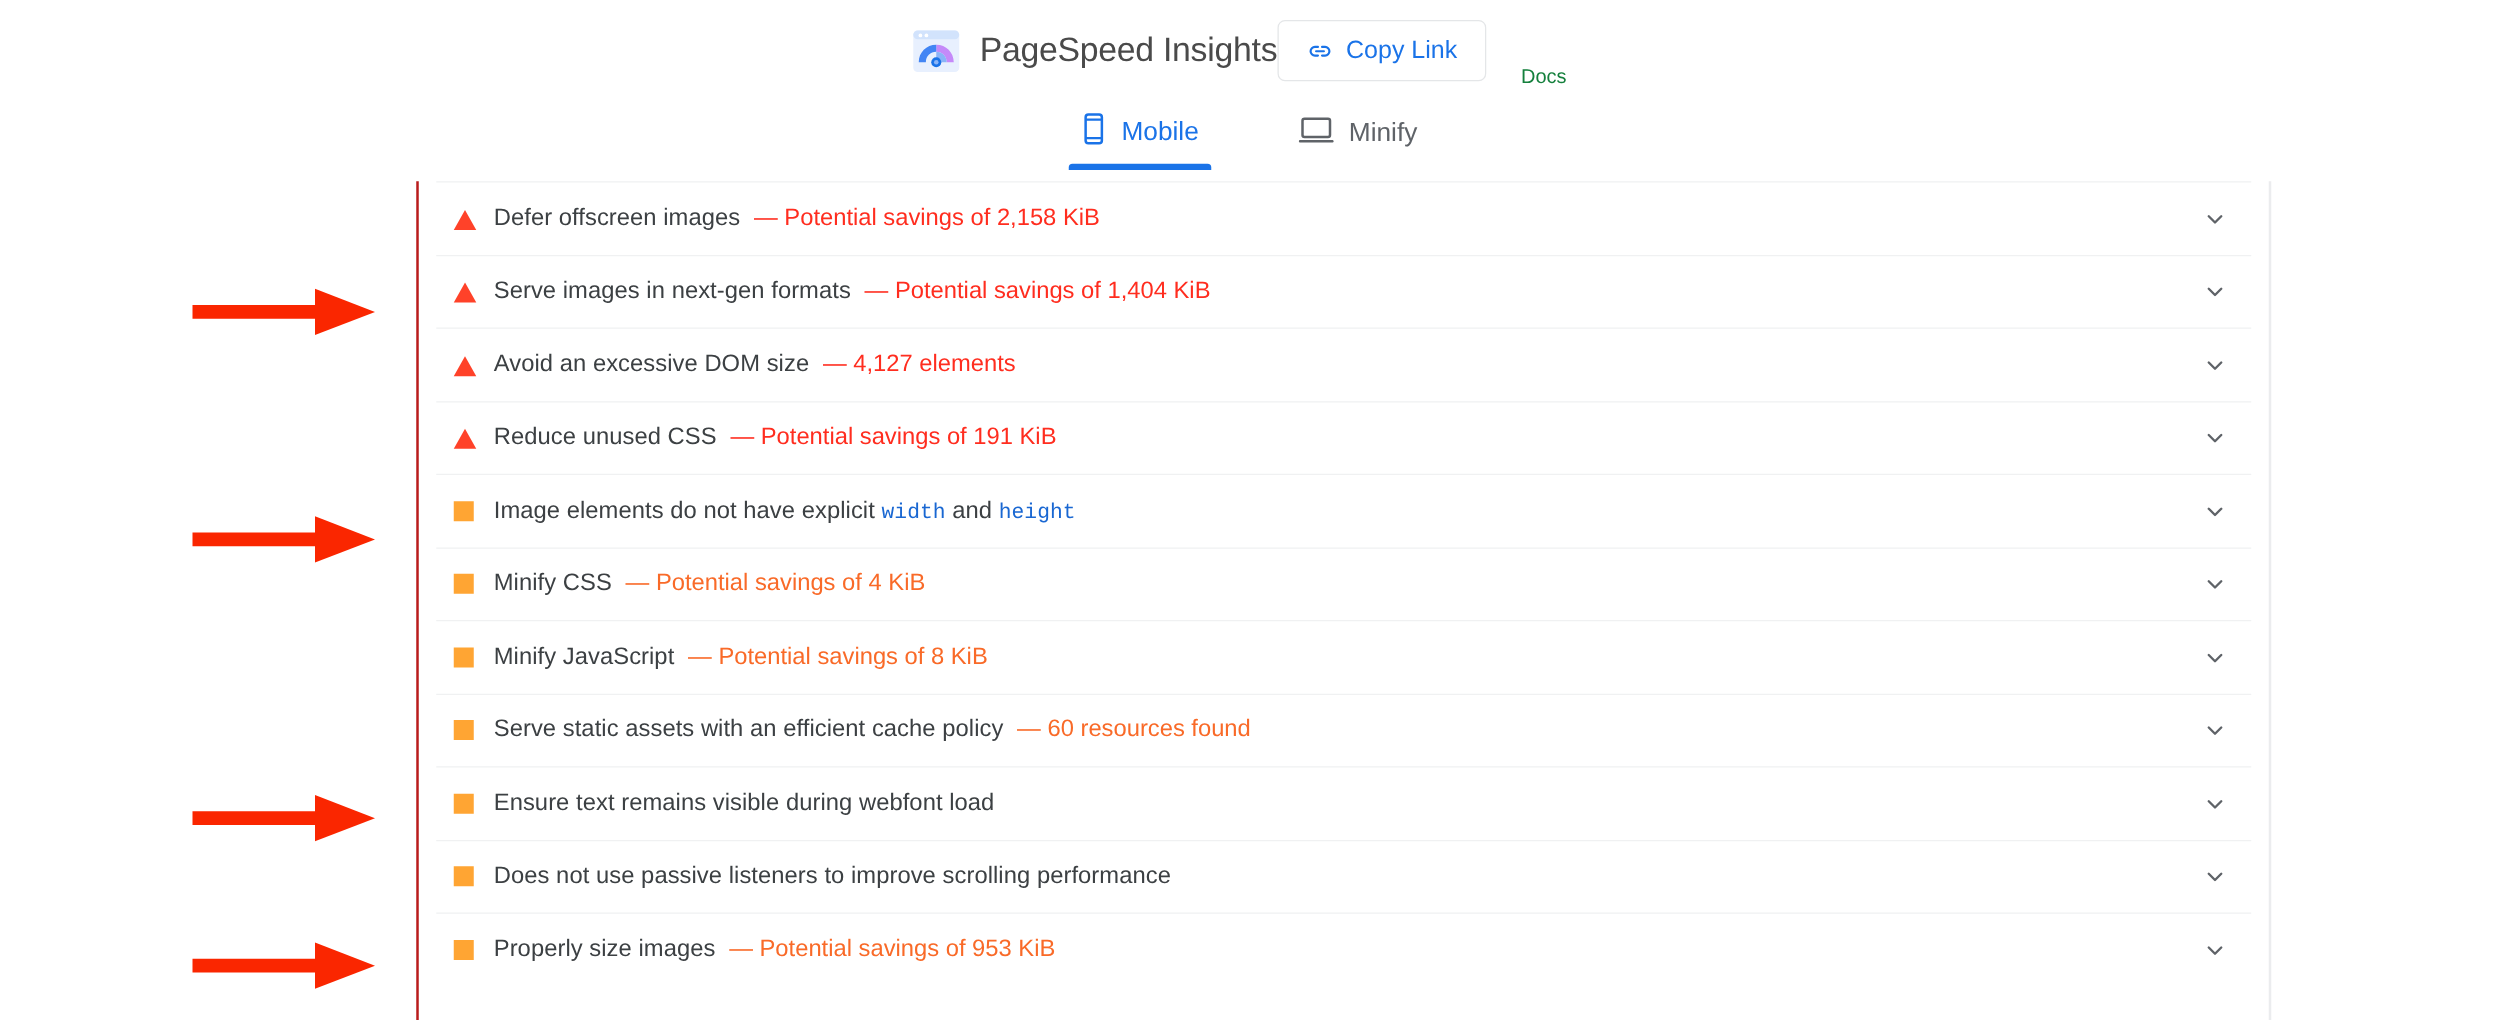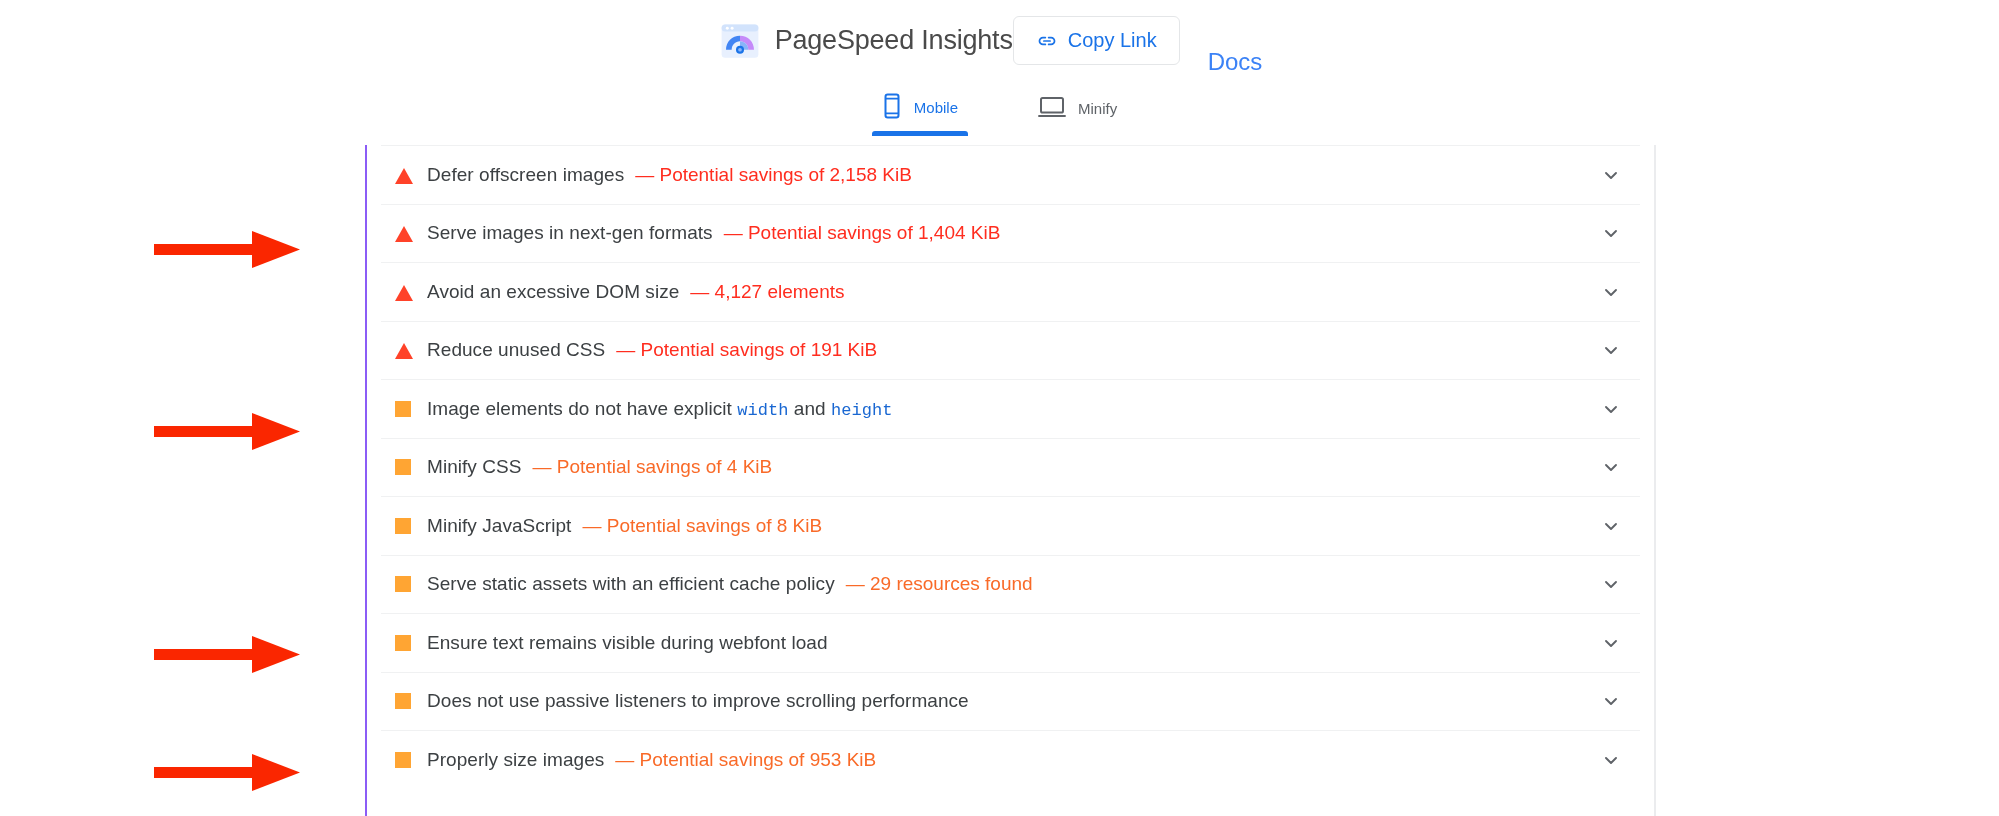--- a/index.html
+++ b/index.html
@@ -57,22 +57,22 @@
     background: #ffffff;
     color: #1a73e8;
     font-size: 20px;
     font-family: "Liberation Sans", sans-serif;
     padding: 12px 22px;
     cursor: pointer;
     white-space: nowrap;
   }
   .copy-link-btn svg { display: block; }
   .docs-link {
-    color: #3b82f6;
-    font-size: 24px;
+    color: #15803d;
+    font-size: 16px;
     text-decoration: none;
     padding: 6px 12px;
     white-space: nowrap;
     cursor: pointer;
     margin-top: 43px;
   }
 
   
   .tabs {
     display: flex;
@@ -81,47 +81,46 @@
     gap: 60px;
     height: 55px;
   }
   .tab {
     display: flex;
     align-items: center;
     gap: 12px;
     padding: 0 10px 14px 10px;
     cursor: pointer;
     position: relative;
-    font-size: 15px;
+    font-size: 21px;
   }
   .tab .tab-label { white-space: nowrap; }
   .tab.active { color: #1a73e8; }
   .tab.active .tab-underline {
     position: absolute;
     left: 0;
     right: 0;
     bottom: 0;
     height: 5px;
     background: #1a73e8;
     border-radius: 3px 3px 0 0;
   }
   .tab.inactive { color: #5f6368; }
 
   
   .panel {
     position: absolute;
     left: 333px;
     top: 145px;
-    width: 1291px;
+    width: 1484px;
     height: 671px;
     box-sizing: border-box;
-    border-left: 2px solid #8b5cf6;
+    border-left: 2px solid #b91c1c;
     border-right: 2px solid #ebecee;
     background: #ffffff;
-    margin-left: 32px;
   }
   .audit-row {
     position: relative;
     display: flex;
     align-items: center;
     height: 58.5px;
     box-sizing: border-box;
     border-top: 1px solid #f0f1f2;
     padding: 0 18px 0 14px;
     margin: 0 14px;
@@ -326,21 +325,21 @@
         <svg width="20" height="20" viewBox="0 0 20 20" fill="none" stroke="#5f6368" stroke-width="1.9" stroke-linecap="round" stroke-linejoin="round">
           <path d="M5 8l5 5 5-5"></path>
         </svg>
       </span>
     </div>
     <div class="audit-row">
       <div class="audit-indicator">
         <div class="ind-average"></div>
       </div>
       <span class="audit-text">Serve static assets with an efficient cache policy</span>
-      <span class="audit-savings sev-average">— 29 resources found</span>
+      <span class="audit-savings sev-average">— 60 resources found</span>
       <span class="chevron">
         <svg width="20" height="20" viewBox="0 0 20 20" fill="none" stroke="#5f6368" stroke-width="1.9" stroke-linecap="round" stroke-linejoin="round">
           <path d="M5 8l5 5 5-5"></path>
         </svg>
       </span>
     </div>
     <div class="audit-row">
       <div class="audit-indicator">
         <div class="ind-average"></div>
       </div>

